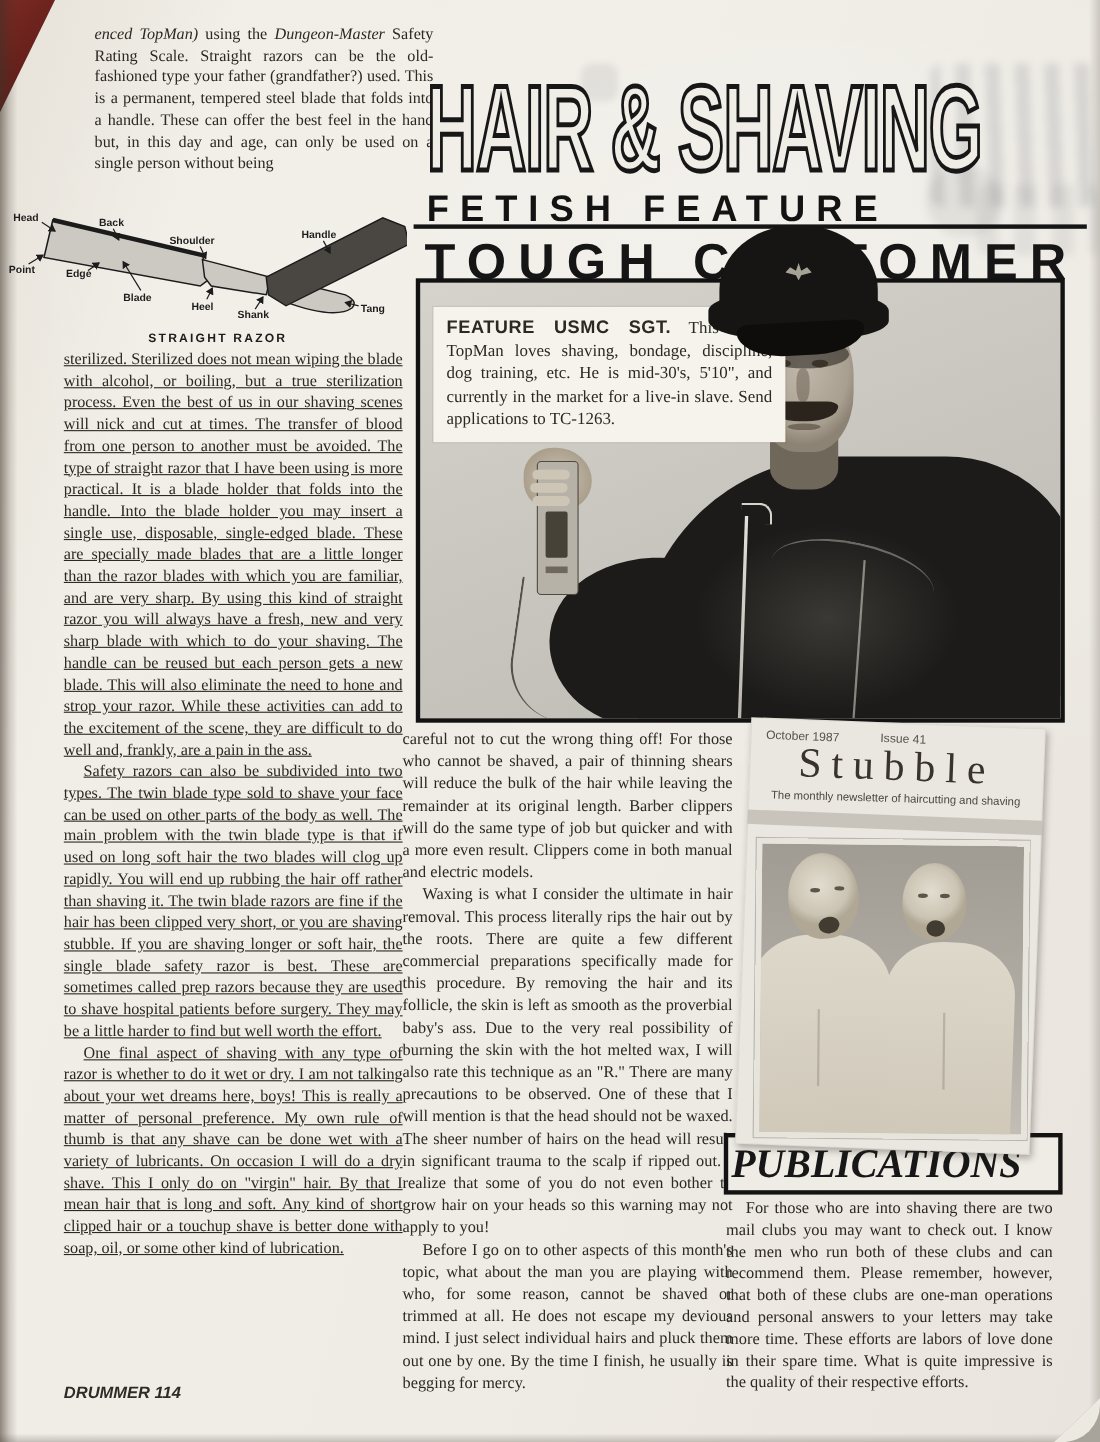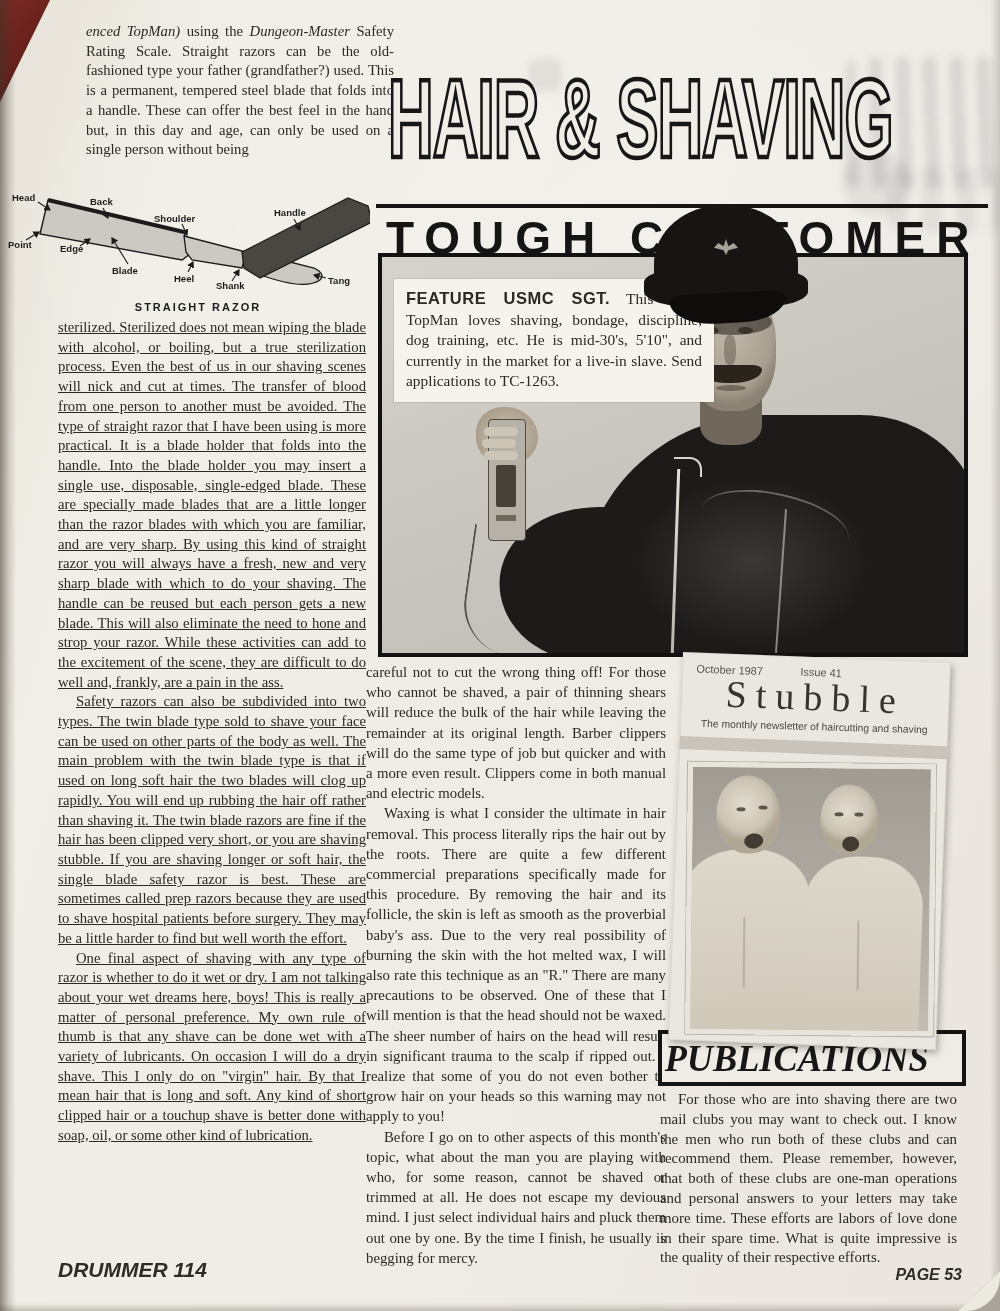--- a/index.html
+++ b/index.html
@@ -113,21 +113,21 @@
   .tl1{left:52px;top:150px;}.tl2{left:166px;top:152px;}
 
   
   #pub-banner{left:658px;top:1030px;width:300px;height:48px;border:4px solid #131313;background:#efece5;z-index:2;display:flex;align-items:center;justify-content:flex-start;}
   #pub-banner .t{font-family:"Liberation Serif",serif;font-style:italic;font-weight:800;font-size:37px;letter-spacing:0px;color:#171717;transform:scaleX(.98);white-space:nowrap;}
   #pub-body{left:660px;top:1090px;width:297px;font-size:14.9px;line-height:19.8px;text-align:justify;}
   #pub-body p{margin:0;text-indent:18px;}
 
   
   .footer{font-family:"Liberation Sans",sans-serif;font-style:italic;font-weight:700;color:#2e2c28;}
-  #footer-left{left:58px;top:1258px;font-size:21px;}
+  #footer-left{left:58px;top:1258px;font-size:15px;}
   #footer-right{left:0;top:1266px;width:962px;text-align:right;font-size:16px;}
 </style>
 </head>
 <body>
 
 <div id="page">
 
   <div class="abs corner-red"></div>
   <div class="abs edge-left"></div>
   <div class="abs edge-right"></div>
@@ -178,20 +178,21 @@
     <text class="cap" x="192" y="121" text-anchor="middle">STRAIGHT RAZOR</text>
   </svg>
 
   <div class="abs col" id="left-col-2">
     <p>sterilized. Sterilized does not mean wiping the blade with alcohol, or boiling, but a true sterilization process. Even the best of us in our shaving scenes will nick and cut at times. The transfer of blood from one person to another must be avoided. The type of straight razor that I have been using is more practical. It is a blade holder that folds into the handle. Into the blade holder you may insert a single use, disposable, single-edged blade. These are specially made blades that are a little longer than the razor blades with which you are familiar, and are very sharp. By using this kind of straight razor you will always have a fresh, new and very sharp blade with which to do your shaving. The handle can be reused but each person gets a new blade. This will also eliminate the need to hone and strop your razor. While these activities can add to the excitement of the scene, they are difficult to do well and, frankly, are a pain in the ass.</p>
     <p class="ind">Safety razors can also be subdivided into two types. The twin blade type sold to shave your face can be used on other parts of the body as well. The main problem with the twin blade type is that if used on long soft hair the two blades will clog up rapidly. You will end up rubbing the hair off rather than shaving it. The twin blade razors are fine if the hair has been clipped very short, or you are shaving stubble. If you are shaving longer or soft hair, the single blade safety razor is best. These are sometimes called prep razors because they are used to shave hospital patients before surgery. They may be a little harder to find but well worth the effort.</p>
     <p class="ind">One final aspect of shaving with any type of razor is whether to do it wet or dry. I am not talking about your wet dreams here, boys! This is really a matter of personal preference. My own rule of thumb is that any shave can be done wet with a variety of lubricants. On occasion I will do a dry shave. This I only do on "virgin" hair. By that I mean hair that is long and soft. Any kind of short clipped hair or a touchup shave is better done with soap, oil, or some other kind of lubrication.</p>
   </div>
 
   <div class="abs mast-title">HAIR &amp; SHAVING</div>
+  <div class="abs mast-sub">FETISH FEATURE</div>
   <div class="abs rule1"></div>
   <div class="abs headline">TOUGH CUSTOMER</div>
 
   <div class="abs" id="photo">
     <div id="photo-clip">
       <div class="floor-strip"></div>
       <div class="jacket2"></div>
       <div class="jacket"></div>
       <div class="jacket-sheen"></div>
       <div class="zipper"></div>
@@ -254,15 +255,14 @@
   </div>
 
   <div class="abs" id="pub-banner">
     <span class="t">PUBLICATIONS</span>
   </div>
   <div class="abs" id="pub-body">
     <p>For those who are into shaving there are two mail clubs you may want to check out. I know the men who run both of these clubs and can recommend them. Please remember, however, that both of these clubs are one-man operations and personal answers to your letters may take more time. These efforts are labors of love done in their spare time. What is quite impressive is the quality of their respective efforts.</p>
   </div>
 
   <div class="abs footer" id="footer-left">DRUMMER 114</div>
-  <div class="abs footer" id="footer-right">PAGE 53</div>
 
 </div>
 
 </body></html>

